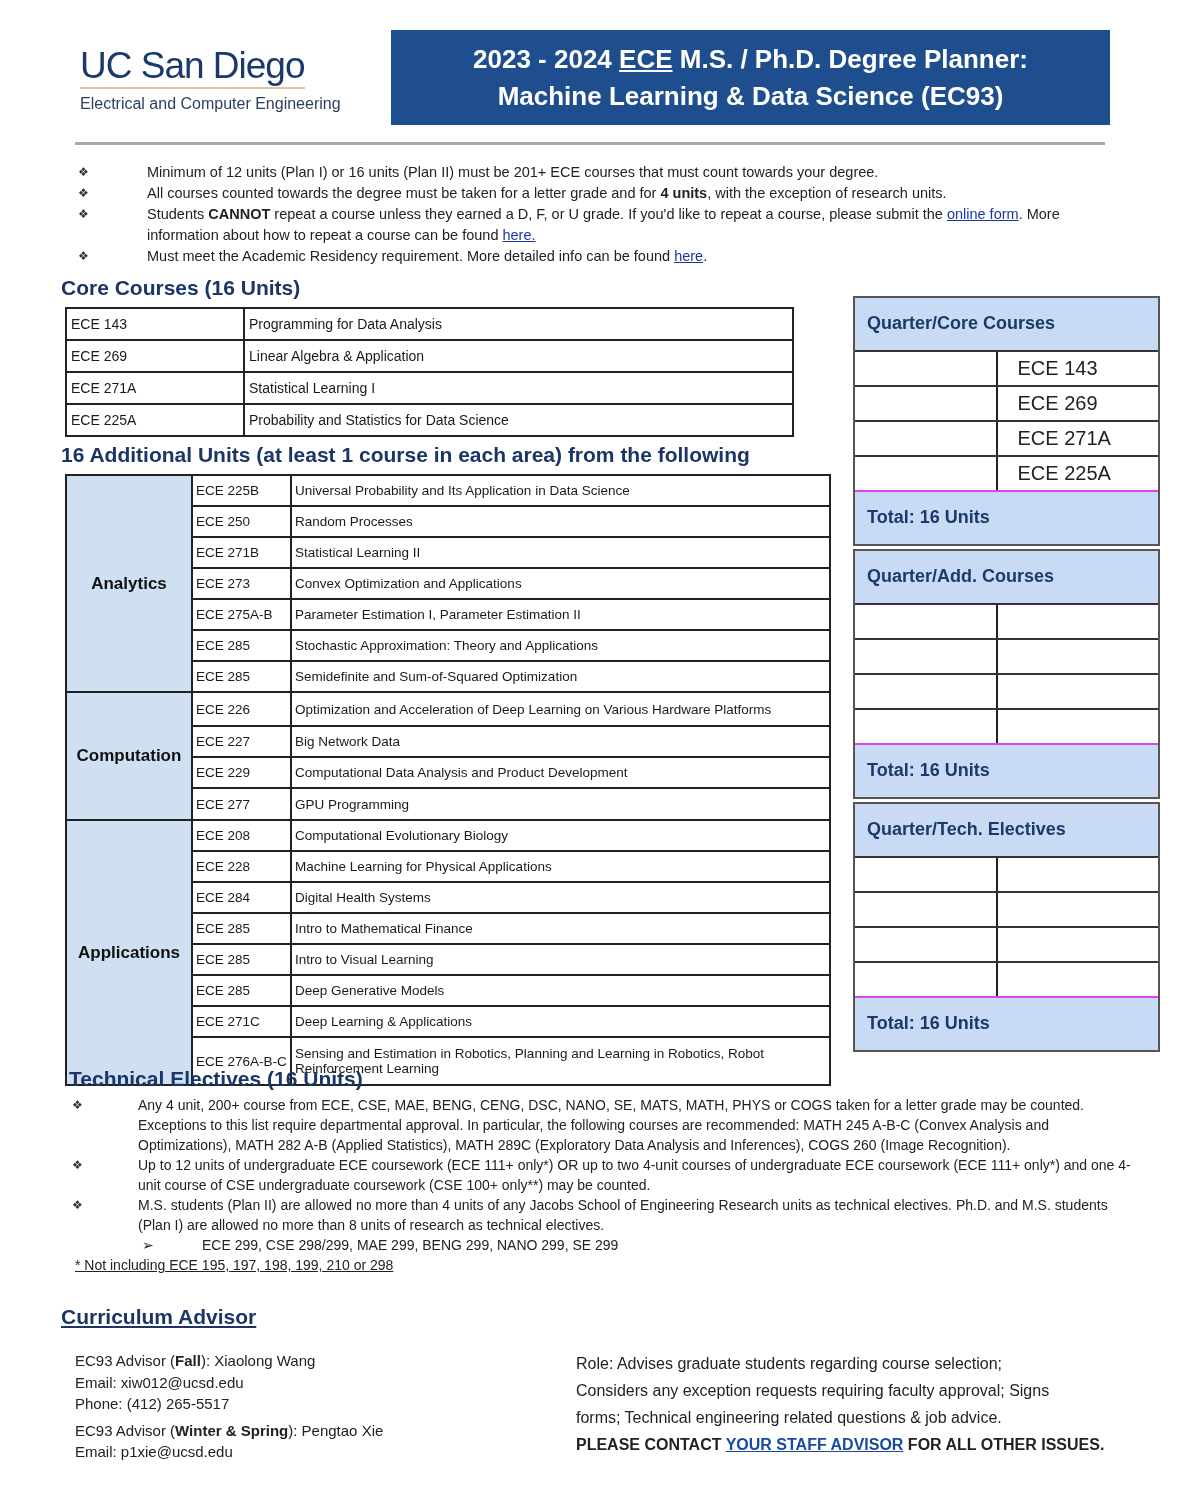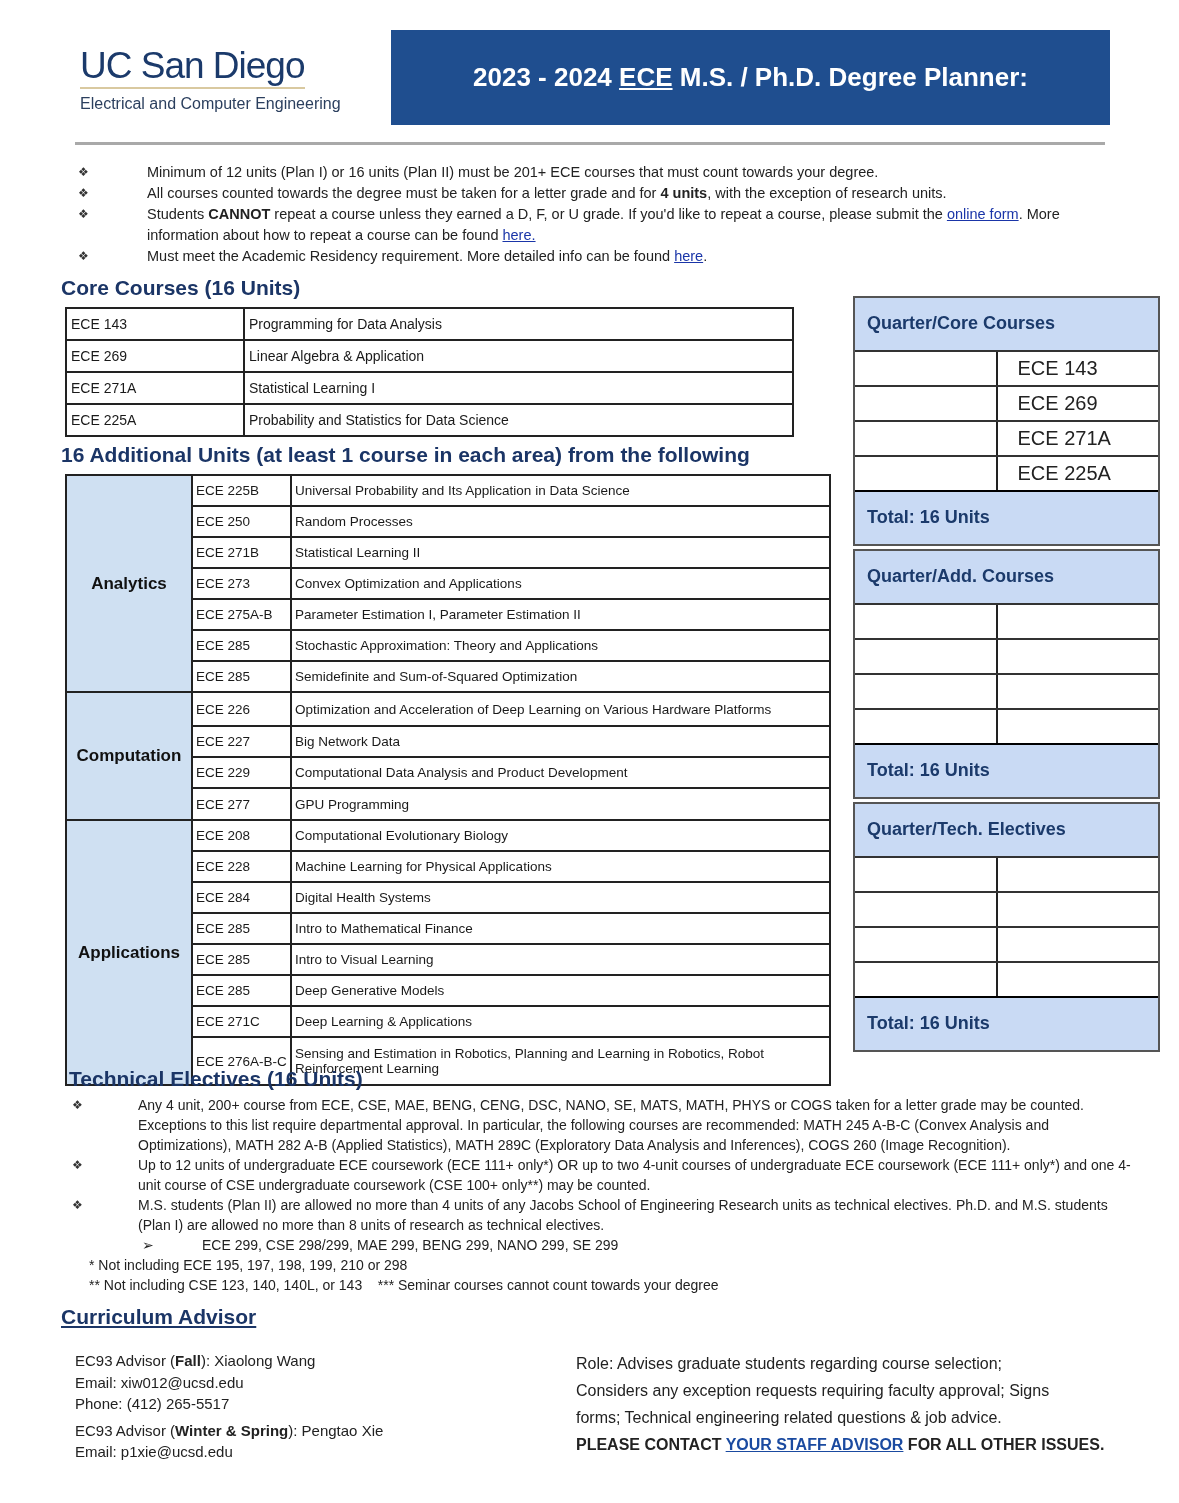--- a/index.html
+++ b/index.html
@@ -36,51 +36,52 @@
   
   #add-table { left:65px; top:474px; width:766px; font-size:13.5px; }
   #add-table td { border:2px solid #222; padding:2px 3px; height:24px; }
   #add-table td.area { background:#cfe0f2; font-weight:bold; font-size:17px; text-align:center; width:118px; color:#111; }
   #add-table td.code { width:91px; }
 
   
   .qbox { position:absolute; left:853px; width:303px; border:2px solid #555; }
   .qbox .qhead, .qbox .qfoot { background:#c9daf4; color:#1b3a6b; font-weight:bold; font-size:18px; padding:8px 12px; height:36px; line-height:34px; }
   .qbox .qhead { border-bottom:2px solid #333; }
-  .qbox .qfoot { border-top:2px solid #000000; }
+  .qbox .qfoot { border-top:2px solid #d946ef; }
   .qbox .qrow { display:flex; height:33px; border-top:2px solid #333; }
   .qbox .qrow:first-of-type { border-top:none; }
   .qbox .qcell { flex:1; }
   .qbox .qcell.left { border-right:2px solid #222; }
   .qbox .qcell.right { font-size:20px; padding-left:20px; line-height:33px; color:#222; }
 
   
   .tech { left:72px; top:1095px; width:1060px; font-size:14px; line-height:20px; color:#222; }
   .tech .bullet .sym { width:66px; }
   .tech .sub { padding-left:70px; display:flex; }
   .tech .sub .sym { width:60px; }
-  .tech .note { margin-left:17px; }
+  .tech .note { margin-left:3px;text-decoration:underline; }
 
   
   #adv-title { left:61px; top:1305px; text-decoration:underline; }
   .adv-left { left:75px; top:1350px; font-size:15px; line-height:21.5px; color:#222; }
   .adv-left .gap { height:5px; }
   .adv-right { left:576px; top:1350px; font-size:16px; line-height:27px; color:#222; width:560px; }
   .adv-right .bold { font-weight:bold; }
   .adv-right a { color:#1a4aa0; text-decoration:underline; font-weight:bold; }
 </style>
 </head>
 <body>
 
 <div id="logo" class="abs">
   <div class="ucsd">UC San Diego</div>
   <div class="dept">Electrical and Computer Engineering</div>
 </div>
 <div id="title-box" class="abs">
   <div><span>2023 - 2024 </span><u>ECE</u><span> M.S. / Ph.D. Degree Planner:</span></div>
+  <div>Machine Learning &amp; Data Science (EC93)</div>
 </div>
 <div id="header-rule" class="abs"></div>
 
 <div class="abs bullets">
   <div class="bullet">
     <span class="sym">❖</span>
     <span class="txt">Minimum of 12 units (Plan I) or 16 units (Plan II) must be 201+ ECE courses that must count towards your degree.</span>
   </div>
   <div class="bullet">
     <span class="sym">❖</span>
@@ -276,21 +277,20 @@
   </div>
   <div class="bullet">
     <span class="sym">❖</span>
     <span class="txt">M.S. students (Plan II) are allowed no more than 4 units of any Jacobs School of Engineering Research units as technical electives. Ph.D. and M.S. students (Plan I) are allowed no more than 8 units of research as technical electives.</span>
   </div>
   <div class="sub">
     <span class="sym">➢</span>
     <span>ECE 299, CSE 298/299, MAE 299, BENG 299, NANO 299, SE 299</span>
   </div>
   <div class="note">* Not including ECE 195, 197, 198, 199, 210 or 298</div>
-  <div class="note" style="white-space:pre;">** Not including CSE 123, 140, 140L, or 143    *** Seminar courses cannot count towards your degree</div>
 </div>
 
 <h2 id="adv-title" class="sec">Curriculum Advisor</h2>
 <div class="abs adv-left">
   <div><span>EC93 Advisor (</span><b>Fall</b><span>): Xiaolong Wang</span></div>
   <div>Email: xiw012@ucsd.edu</div>
   <div>Phone: (412) 265-5517</div>
   <div class="gap"></div>
   <div><span>EC93 Advisor (</span><b>Winter &amp; Spring</b><span>): Pengtao Xie</span></div>
   <div>Email: p1xie@ucsd.edu</div>

